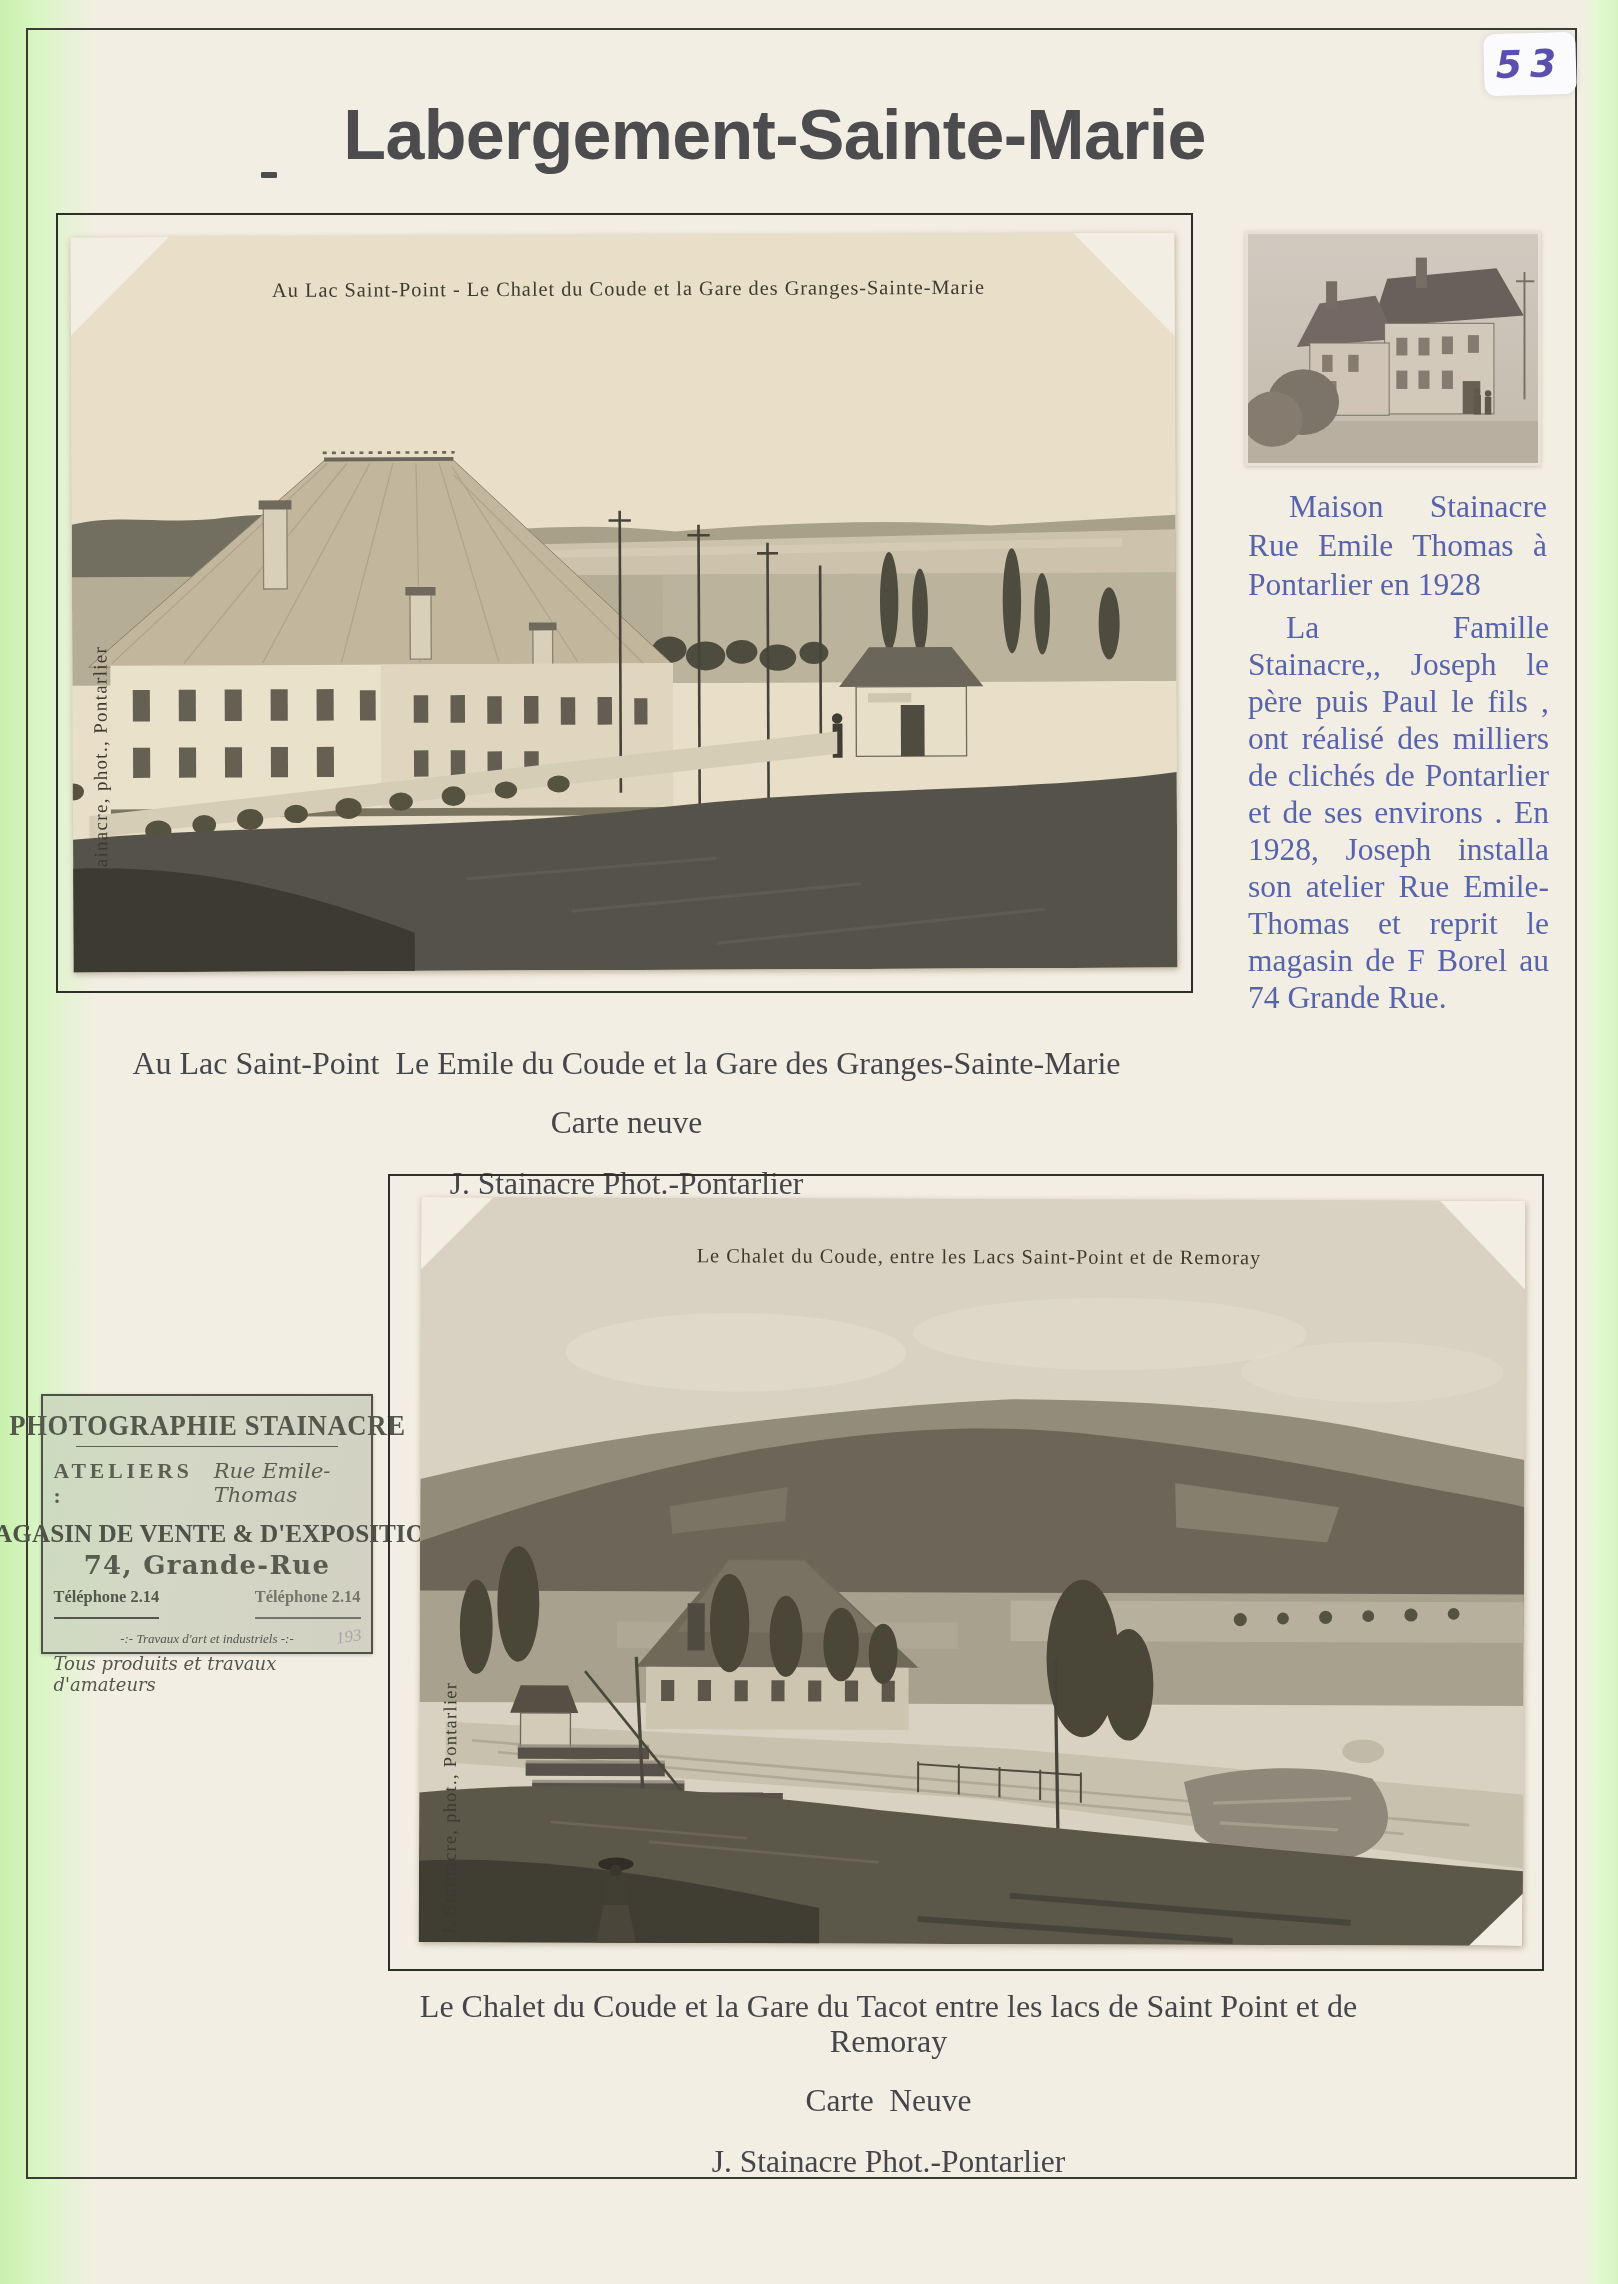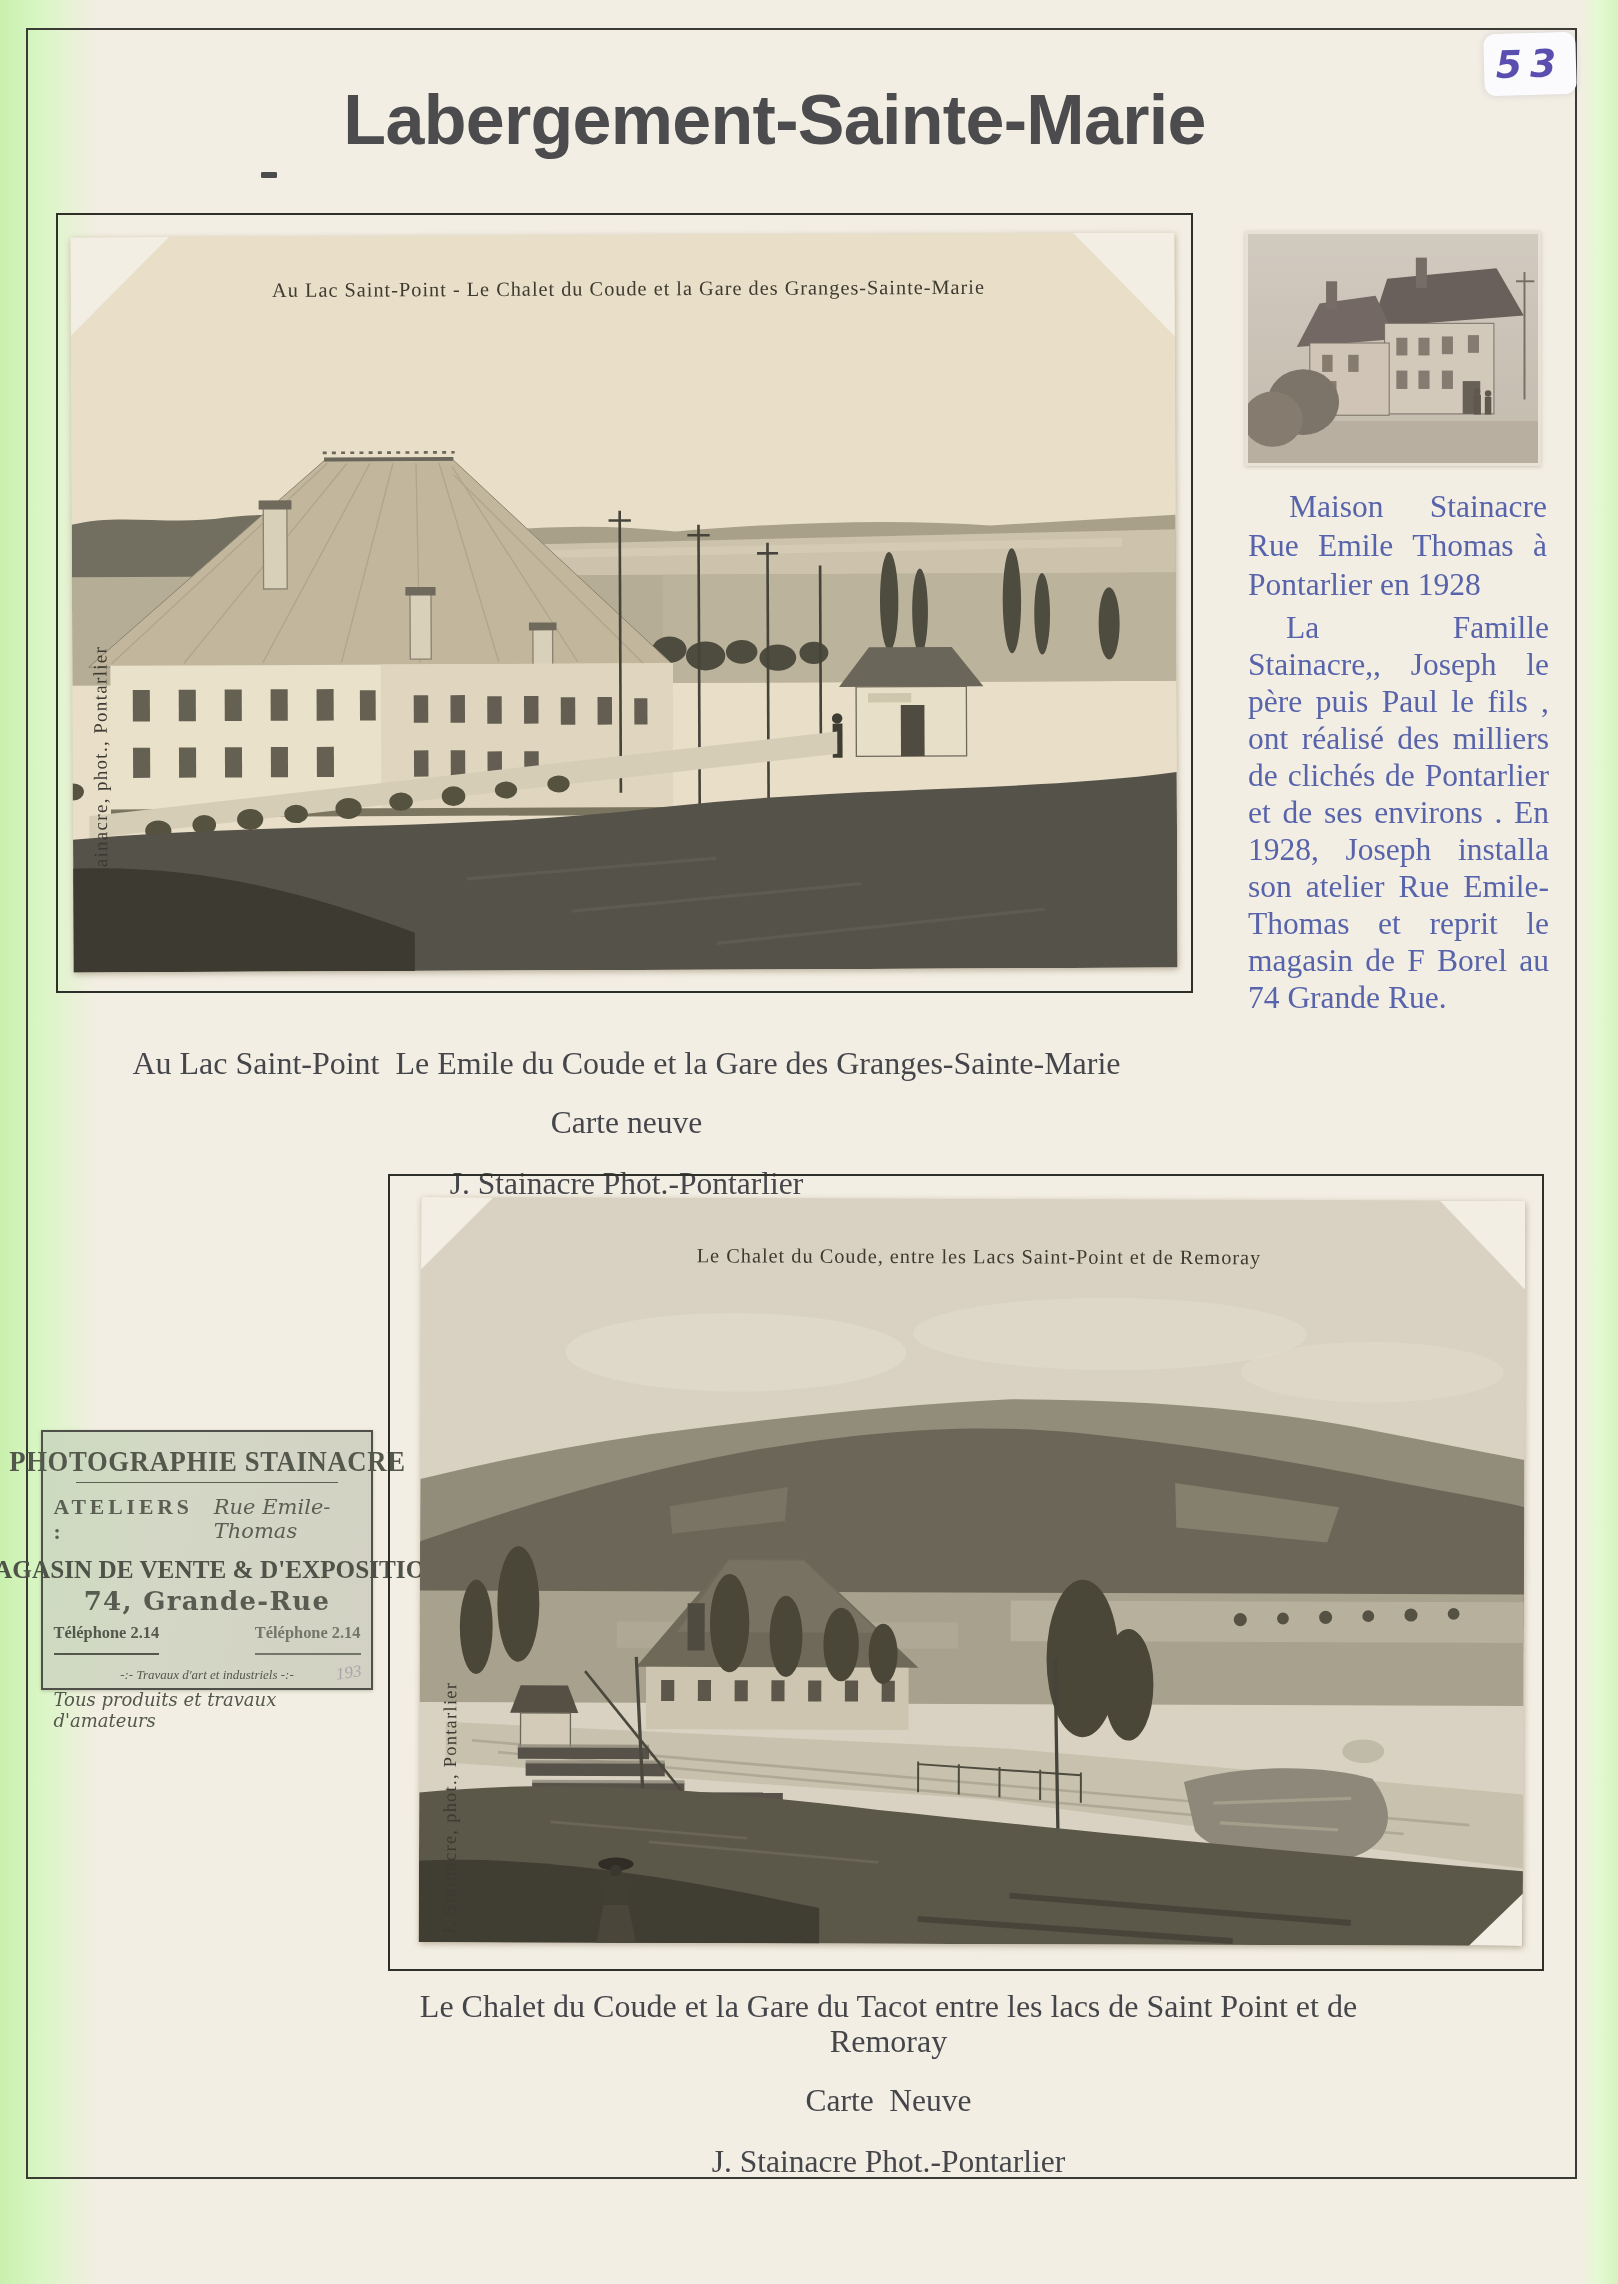--- a/index.html
+++ b/index.html
@@ -9,21 +9,21 @@
 
   
   .edge-green-left{position:absolute;left:0;top:0;width:98px;height:100%;
     background:linear-gradient(90deg,#c9f0ad 0%,#d9f6c4 40%,rgba(243,238,227,0) 100%);}
   .edge-green-right{position:absolute;right:0;top:0;width:39px;height:100%;
     background:linear-gradient(270deg,#d5f3bd 0%,#e4f9d3 55%,rgba(243,238,227,0) 100%);}
 
   .outer-frame{position:absolute;left:26px;top:27.6px;width:1547px;height:2147px;
     border:2.6px solid #3b3b35;}
 
-  .page-title{position:absolute;left:92px;top:80px;width:1365px;text-align:center;
+  .page-title{position:absolute;left:92px;top:95px;width:1365px;text-align:center;
     font-family:"Liberation Sans",sans-serif;font-weight:700;font-size:70px;
     color:#4c4c4f;letter-spacing:-0.7px;}
   .title-dash{position:absolute;left:261px;top:172px;width:15.7px;height:5.9px;background:#4c4c4f;border-radius:1.3px;}
 
   .num-badge{position:absolute;left:1484px;top:33px;width:92px;height:62px;
     background:#fbfbfe;border-radius:11.8px;box-shadow:0 0 6.6px rgba(120,120,150,.25);
     display:flex;align-items:center;justify-content:center;
     font-family:"DejaVu Sans",sans-serif;font-style:italic;font-weight:600;
     font-size:38px;color:#5a4fae;letter-spacing:7.9px;transform:rotate(-1.5deg);}
 
@@ -46,21 +46,21 @@
 
   .side-photo{position:absolute;left:1245px;top:231px;width:296px;height:235px;
     background:#e8e2d6;padding:2.6px;box-sizing:border-box;box-shadow:0 1.3px 3.9px rgba(90,80,60,.25);}
   .side-photo svg{width:100%;height:100%;display:block;filter:saturate(.8);}
 
   .photo-caption{position:absolute;left:1248px;top:487px;width:299px;
     font-size:31.5px;line-height:39px;color:#5763ab;text-align:justify;text-indent:41px;}
   .family-paragraph{position:absolute;left:1248px;top:609px;width:301px;
     font-size:31.5px;line-height:37px;color:#5763ab;text-align:justify;text-indent:38px;}
 
-  .stamp{position:absolute;left:41px;top:1430px;width:332px;height:260px;box-sizing:border-box;
+  .stamp{position:absolute;left:41px;top:1394px;width:332px;height:260px;box-sizing:border-box;
     background:linear-gradient(100deg,#cbdcbe 0%,#d4d7c6 35%,#d2d1c3 100%);
     border:2px solid #50504a;color:#53574c;box-shadow:0 0.7px 3.3px rgba(80,90,60,.3);
     display:flex;flex-direction:column;align-items:center;padding:13px 10.5px 6.6px 10.5px;}
   .stamp-title{font-weight:700;font-size:29px;letter-spacing:0.7px;transform:scaleX(.92);color:#54584c;white-space:nowrap;}
   .stamp-rule{width:262px;height:8.5px;margin:3.9px 0 11.8px 0;
     background:repeating-linear-gradient(90deg,#5c6054 0 1.3px,rgba(92,96,84,.25) 1.3px 3.3px);
     border-top:1.3px solid #5c6054;}
   .stamp-ateliers{display:flex;align-items:baseline;gap:21px;margin-bottom:10.5px;}
   .stamp-ateliers .lab{font-size:21.7px;letter-spacing:3.9px;font-weight:600;color:#5b5f53;}
   .stamp-ateliers .val{font-family:"DejaVu Serif",serif;font-style:italic;font-size:21px;color:#5b5f53;}

